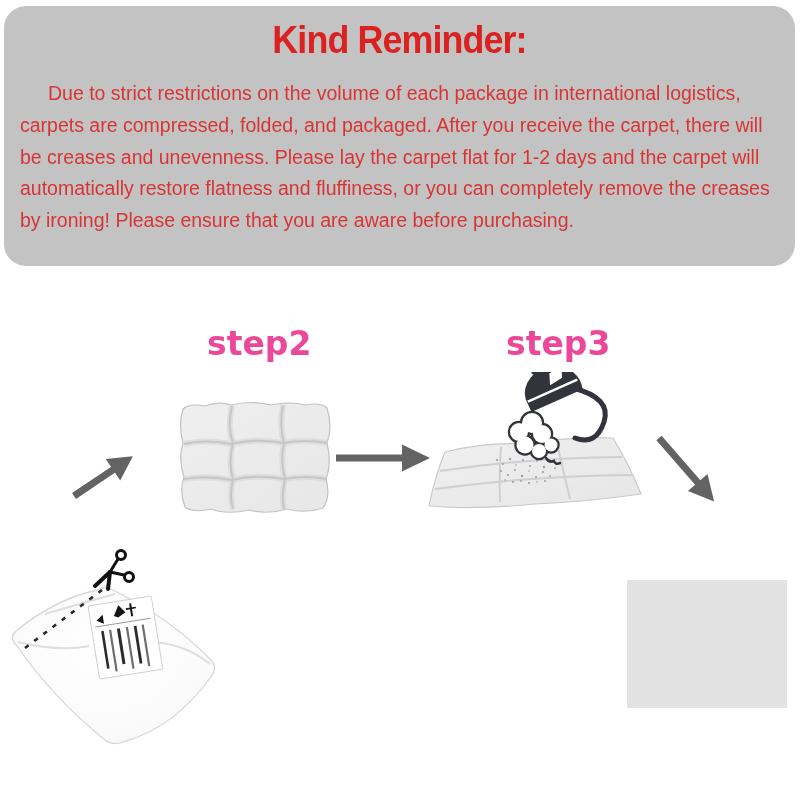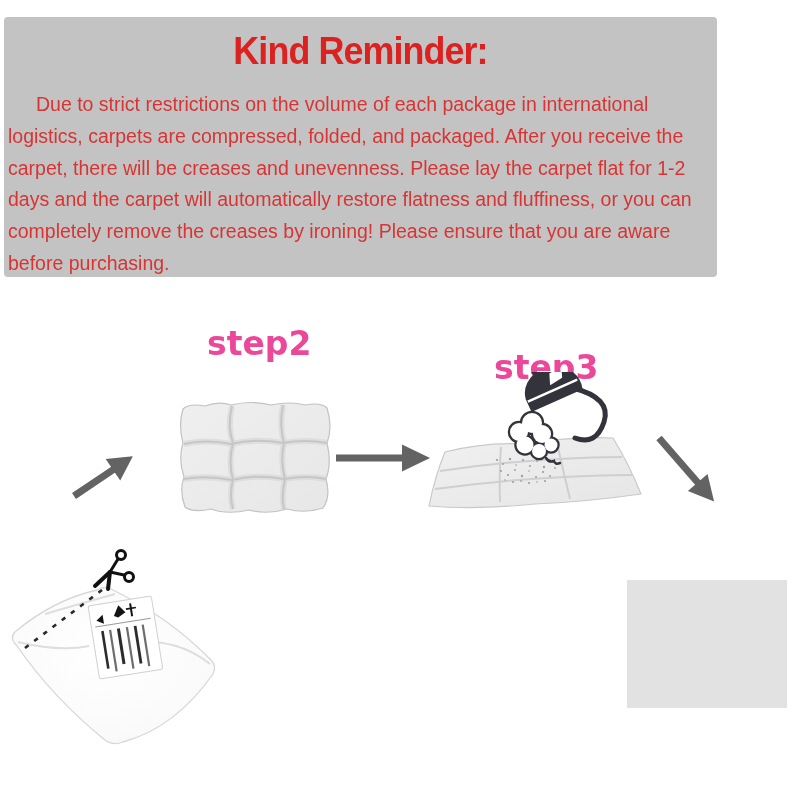--- a/index.html
+++ b/index.html
@@ -2,42 +2,42 @@
 <html><head>
 <meta charset="utf-8">
 <style>
   html,body{margin:0;padding:0;background:#ffffff;}
   .canvas{
     position:relative;width:800px;height:800px;overflow:hidden;
     background:#ffffff;font-family:"Liberation Sans",sans-serif;
   }
   
   .reminder-panel{
-    position:absolute;left:4px;top:17px;width:713px;height:260px;
-    background:#c3c3c3;border-radius:4px;box-sizing:border-box;
+    position:absolute;left:4px;top:6px;width:791px;height:260px;
+    background:#c3c3c3;border-radius:22px;box-sizing:border-box;
   }
   .reminder-title{
     margin:12px 0 0 0;text-align:center;
     font-size:39px;font-weight:bold;letter-spacing:-1px;color:#dc2121;
     font-family:"Liberation Sans",sans-serif;
     transform:scaleX(.92);transform-origin:center;
   }
   .reminder-body{
-    margin:16px 12px 0 4px;text-indent:28px;
+    margin:16px 12px 0 16px;text-indent:28px;
     font-size:19.5px;line-height:31.8px;color:#d93434;
     font-family:"Liberation Sans",sans-serif;
   }
   
   .step-label{
     position:absolute;color:#ec4899;font-weight:bold;font-size:33px;
     font-family:"DejaVu Sans",sans-serif;letter-spacing:0px;white-space:nowrap;
   }
   #lbl-step1{left:38px;top:518px;}
   #lbl-step2{left:207px;top:324px;}
-  #lbl-step3{left:494px;top:324px;margin-top:24px;}
+  #lbl-step3{left:506px;top:324px;}
   #lbl-step4{left:666px;top:524px;}
   
   .art{position:absolute;}
   #arrow1{left:68px;top:446px;}
   #arrow2{left:334px;top:443px;}
   #arrow3{left:650px;top:432px;}
   #carpet-step2{left:175px;top:397px;}
   #scene-step3{left:415px;top:372px;}
   #package-step1{left:5px;top:548px;}
   #carpet-step4{

